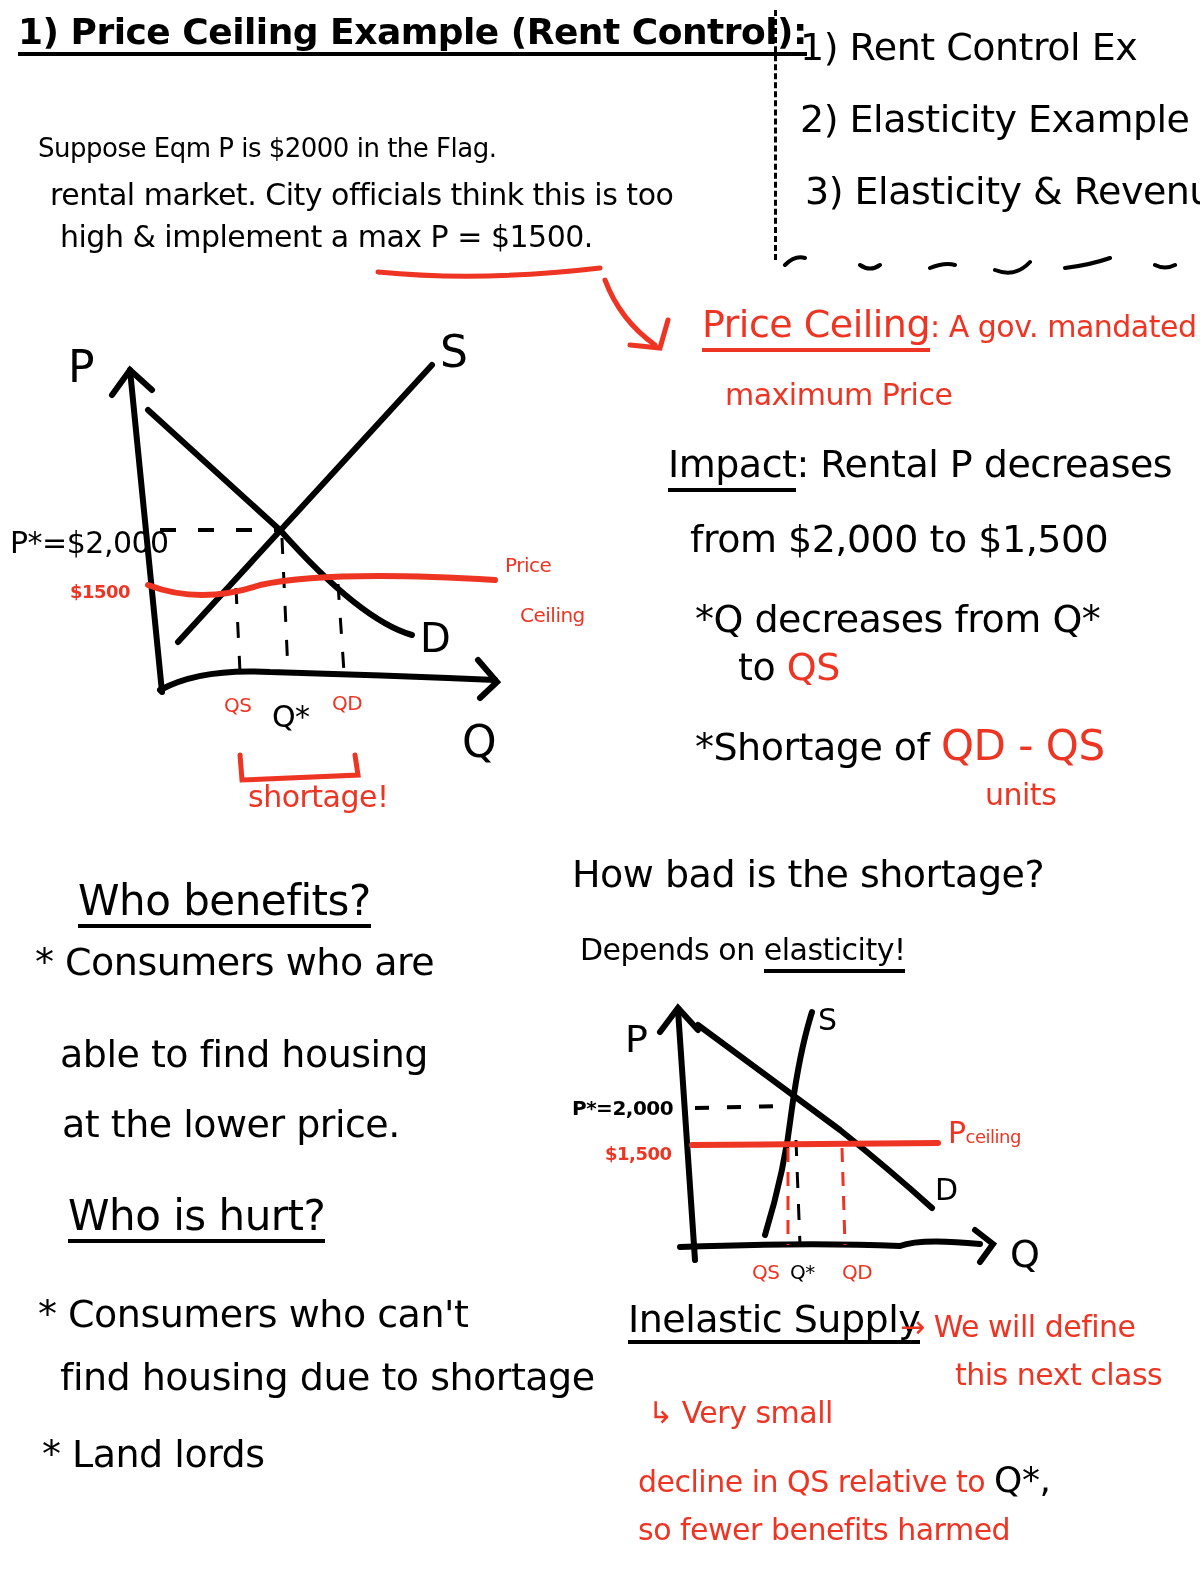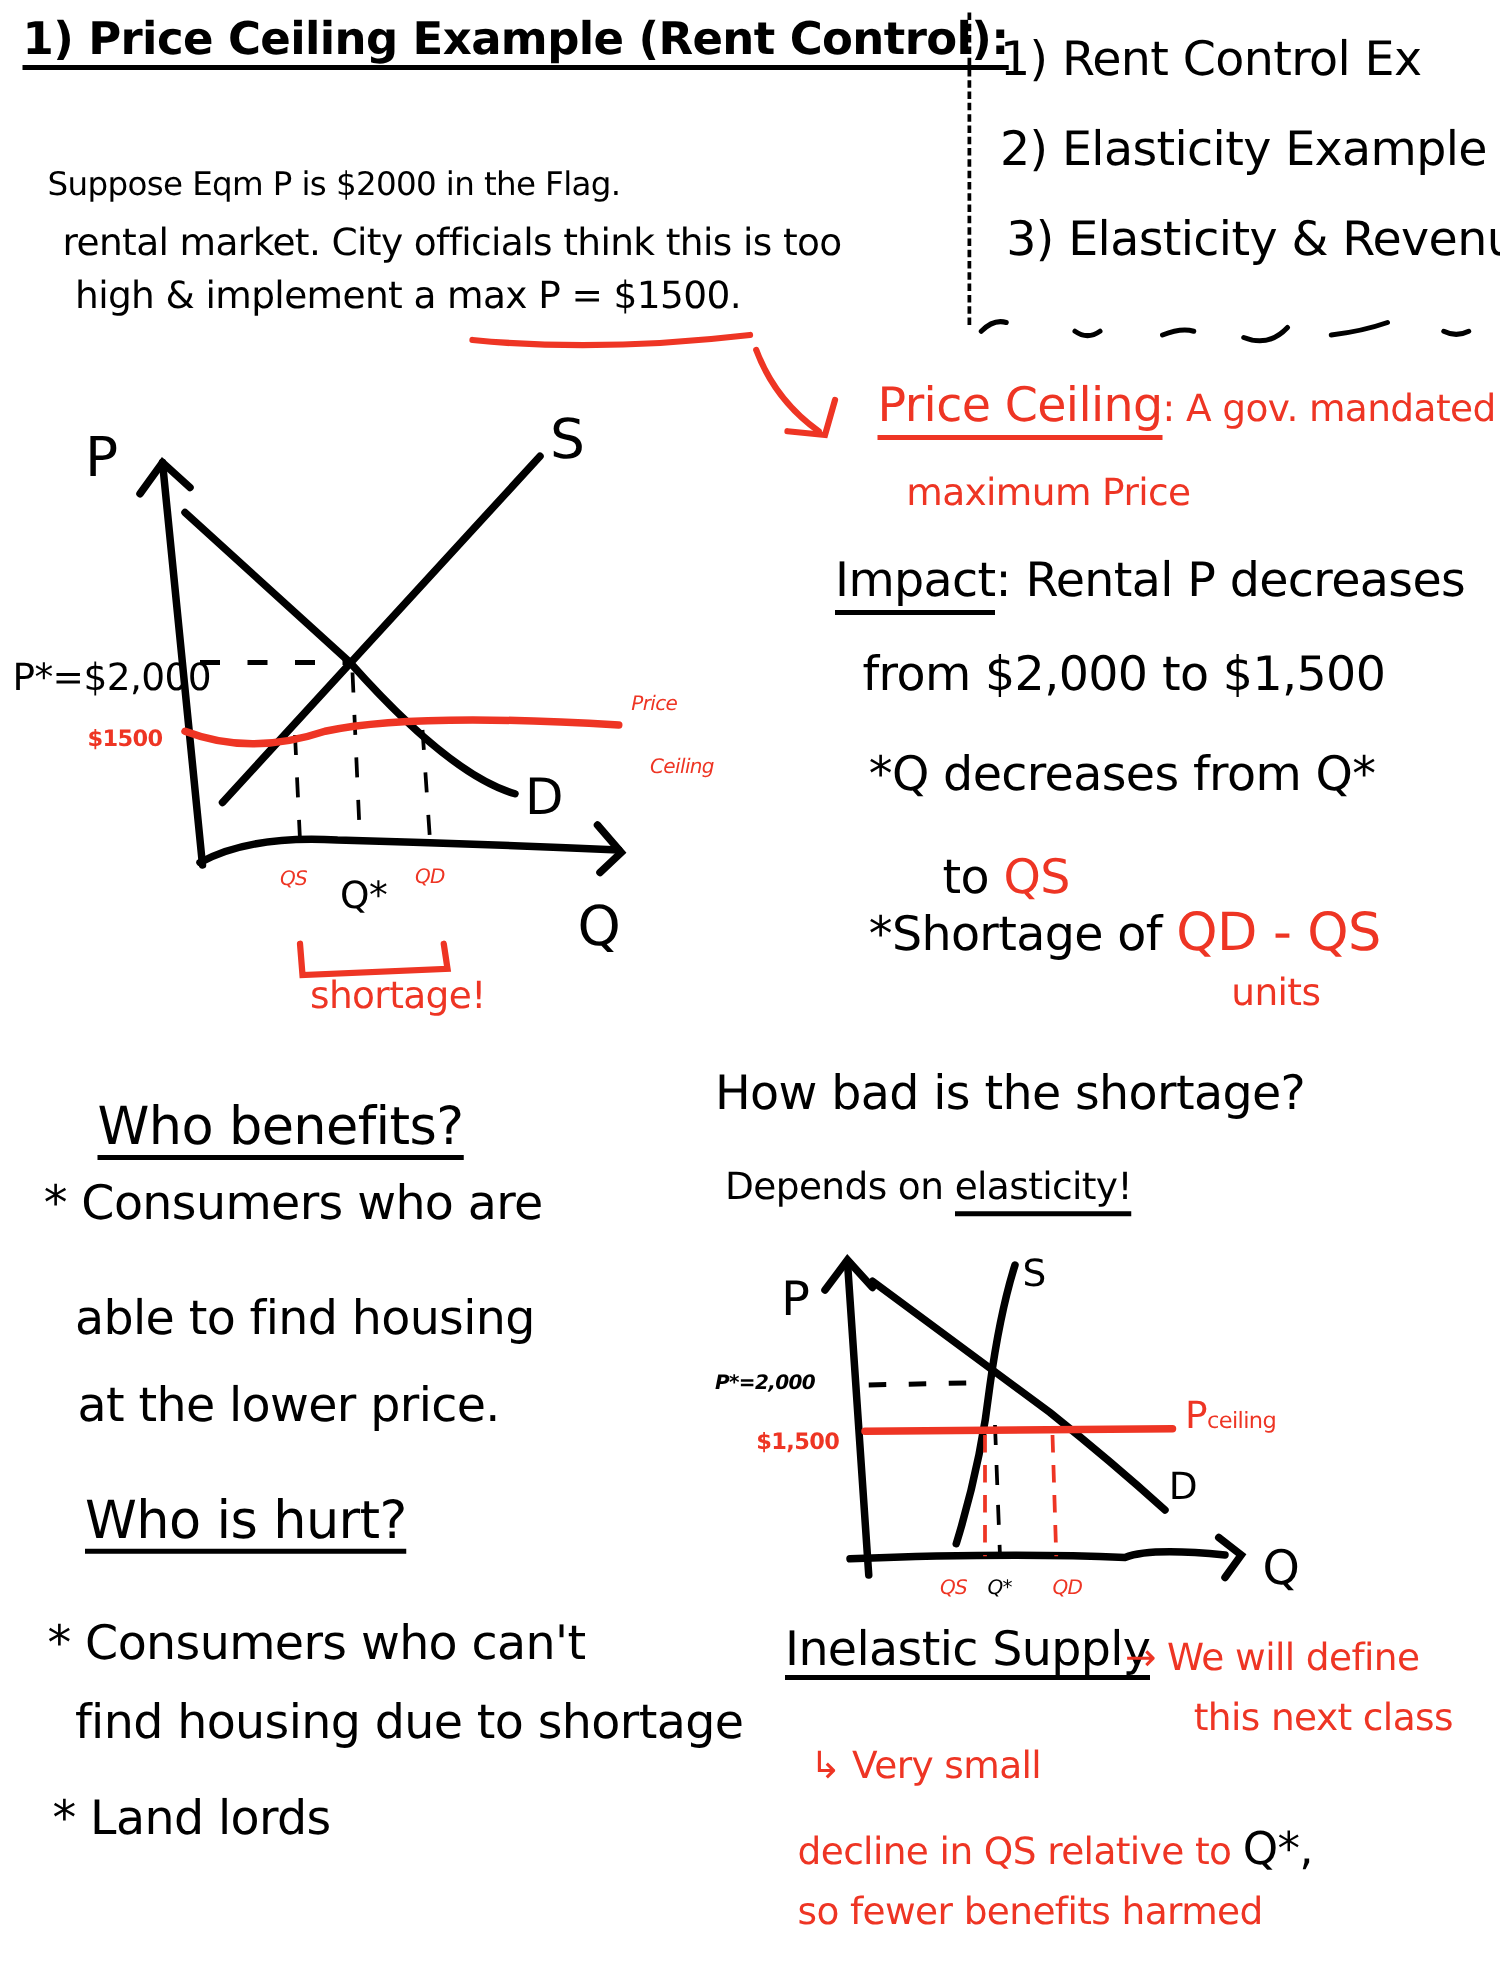--- a/index.html
+++ b/index.html
@@ -7,21 +7,21 @@
          font-family: "DejaVu Sans", sans-serif; color: #000; }
   .ink { position: absolute; white-space: nowrap; font-family: "DejaVu Sans", sans-serif;
          letter-spacing: -0.5px; line-height: 1; }
   .black { color: #000000; }
   .red { color: #ee3524; }
   .u { border-bottom: 4px solid currentColor; padding-bottom: 2px; }
   .t-title { font-size: 36px; font-weight: bold; }
   .t-body { font-size: 26px; }
   .t-big { font-size: 38px; }
   .t-med { font-size: 30px; text-align: center; }
-  .t-small { font-size: 16px; font-style: italic; }
+  .t-small { font-size: 20px; }
   .t-tiny { font-size: 18px; }
   svg { position: absolute; overflow: visible; }
   .vdash { position: absolute; left: 774px; top: 10px; width: 0; height: 250px;
            border-left: 3px dashed #000; }
 </style>
 </head>
 <body>
 
 <div class="ink black t-title u" style="left:18px; top:14px;">1) Price Ceiling Example (Rent Control):</div>
 
@@ -46,21 +46,21 @@
 <div class="ink red t-big" style="left:702px; top:305px;">
   <span class="u">Price Ceiling</span><span style="font-size:30px;">: A gov. mandated</span>
 </div>
 <div class="ink red t-med" style="left:725px; top:380px;">maximum Price</div>
 
 <div class="ink black t-big" style="left:668px; top:445px;">
   <span class="u">Impact</span><span>: Rental P decreases</span>
 </div>
 <div class="ink black t-big" style="left:690px; top:520px;">from $2,000 to $1,500</div>
 <div class="ink black t-big" style="left:695px; top:600px;">*Q decreases from Q*</div>
-<div class="ink black t-big" style="left:738px; top:682px;margin-left:16px;">
+<div class="ink black t-big" style="left:738px; top:648px;">
   <span>to</span>
   <span class="red">QS</span>
 </div>
 <div class="ink black t-big" style="left:695px; top:725px;">
   <span>*Shortage of</span>
   <span class="red" style="font-size:42px;">QD - QS</span>
 </div>
 <div class="ink red t-med" style="left:985px; top:780px;">units</div>
 
 <svg style="left:0; top:330px;" width="620" height="500">

